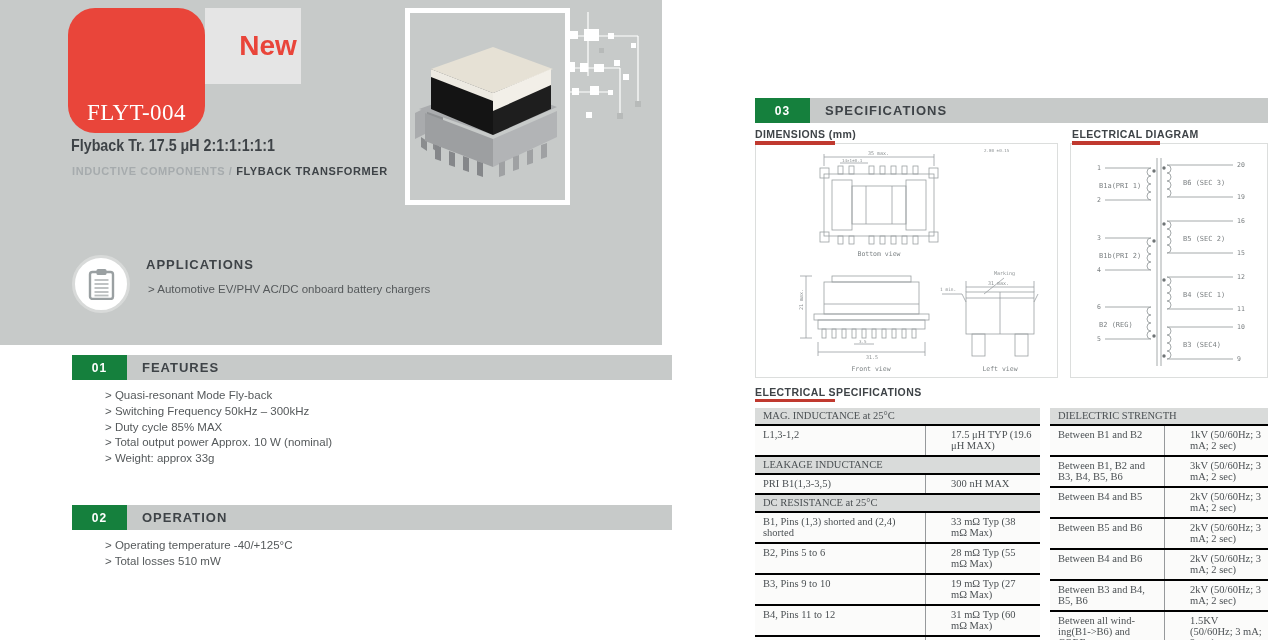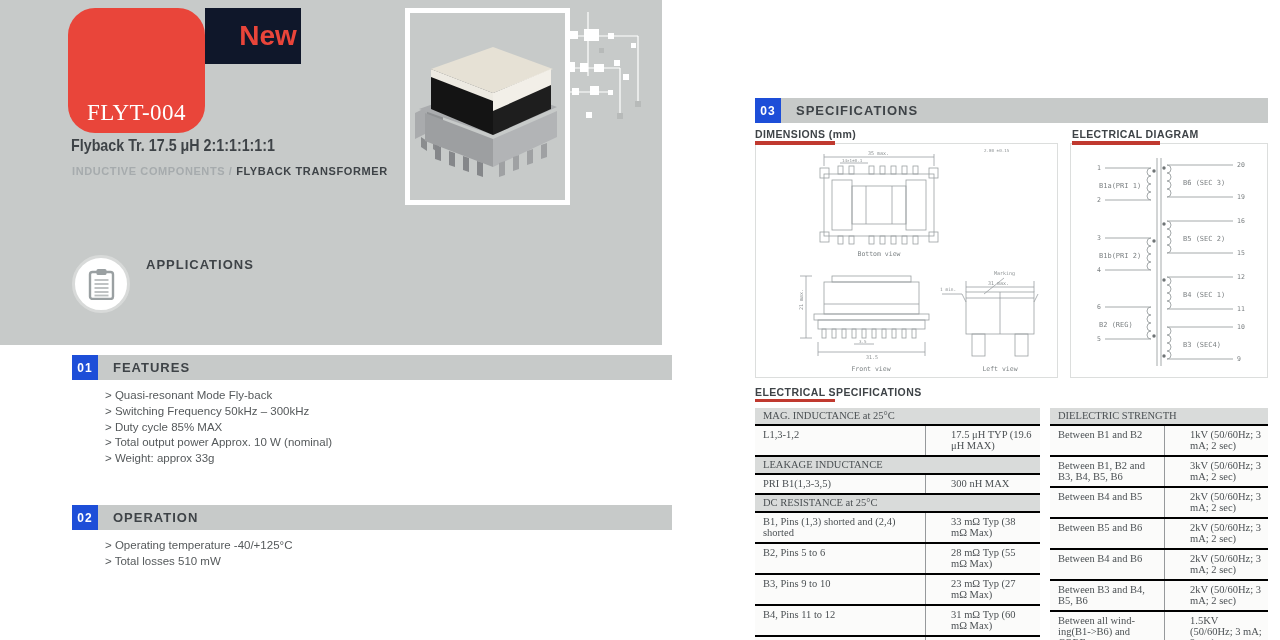--- a/index.html
+++ b/index.html
@@ -7,21 +7,21 @@
     font-family:"Liberation Sans", sans-serif; }
   .abs { position:absolute; }
   #page { position:relative; width:1280px; height:640px; background:#fff; }
 
   
   .banner { left:0; top:0; width:662px; height:345px; background:#c7cac9; }
   .red-block { left:68px; top:8px; width:137px; height:125px; background:#e9453a;
     display:flex; align-items:flex-end; justify-content:center;border-radius:27px; }
   .product-code { font-family:"Liberation Serif", serif; font-size:23px; color:#fff;
     padding-bottom:7px; letter-spacing:0.5px; }
-  .new-badge { left:205px; top:8px; width:96px; height:56px; background:#0f172a;
+  .new-badge { left:205px; top:8px; width:96px; height:76px; background:#e5e5e5;
     display:flex; align-items:center; justify-content:center;padding-left:30px; }
   .new-badge span { color:#e9453a; font-size:28px; font-weight:bold; }
   .subtitle { left:71px; top:136px; font-size:17px; font-weight:bold; color:#3e4347;
     transform:scaleX(0.84); transform-origin:left center; white-space:nowrap; }
   .breadcrumb { left:72px; top:165px; font-size:11px; font-weight:bold; letter-spacing:0.6px; }
   .breadcrumb .cat { color:#a6abad; }
   .breadcrumb .cur { color:#3e4347; }
   .product-box { left:405px; top:8px; width:165px; height:197px; border:5px solid #ffffff;
     background:#c7cac9; display:flex; align-items:center; justify-content:center; }
   .pattern { left:468px; top:4px; }
@@ -29,21 +29,21 @@
   
   .app-circle { left:72px; top:255px; width:58px; height:58px; border-radius:50%;
     background:#fff; border:3px solid #d8dad9; display:flex; align-items:center; justify-content:center; }
   .app-title { left:146px; top:257px; font-size:13px; font-weight:bold; letter-spacing:1px; color:#3e4347; }
   .app-items { left:148px; top:282px; }
 
   .bullet-item { font-size:11.5px; color:#55595b; line-height:15.8px; white-space:nowrap; }
 
   
   .section-bar { display:flex; height:25px; }
-  .section-num { width:26px; background:#1d4ed8; color:#fff; font-size:12px; font-weight:bold;
+  .section-num { width:55px; background:#15803d; color:#fff; font-size:12px; font-weight:bold;
     display:flex; align-items:center; justify-content:center; letter-spacing:1px; }
   .section-title { flex:1; background:#c7cac9; color:#3e4347; font-size:13px; font-weight:bold;
     letter-spacing:1px; display:flex; align-items:center; padding-left:15px; }
   .bar-features { left:72px; top:355px; width:600px; }
   .bar-operation { left:72px; top:505px; width:600px; }
   .bar-specs { left:755px; top:98px; width:513px; }
   .features-items { left:105px; top:388px; }
   .operation-items { left:105px; top:538px; }
 
   
@@ -176,20 +176,24 @@
       <g stroke="#b9bdbe" stroke-width="1.8">
         <line x1="6.5" y1="12" x2="20.5" y2="12"></line>
           <line x1="6.5" y1="16" x2="20.5" y2="16"></line>
         <line x1="6.5" y1="20" x2="20.5" y2="20"></line>
           <line x1="6.5" y1="24" x2="20.5" y2="24"></line>
         <line x1="6.5" y1="27.5" x2="20.5" y2="27.5"></line>
       </g>
     </svg>
   </div>
   <div class="abs app-title">APPLICATIONS</div>
+  <div class="abs app-items">
+
+  <div class="bullet-item">&gt; Automotive EV/PHV AC/DC onboard battery chargers</div>
+    </div>
 
   <div class="abs section-bar bar-features">
     <div class="section-num">01</div>
     <div class="section-title">FEATURES</div>
   </div>
   <div class="abs features-items">
 
   <div class="bullet-item">&gt; Quasi-resonant Mode Fly-back</div>
       <div class="bullet-item">&gt; Switching Frequency 50kHz – 300kHz</div>
       <div class="bullet-item">&gt; Duty cycle 85% MAX</div>
@@ -414,21 +418,21 @@
         <div class="value">33 mΩ Typ (38 mΩ Max)</div>
       </div>
 
       <div class="spec-row row">
         <div class="param">B2, Pins 5 to 6</div>
         <div class="value">28 mΩ Typ (55 mΩ Max)</div>
       </div>
 
       <div class="spec-row row">
         <div class="param">B3, Pins 9 to 10</div>
-        <div class="value">23 mΩ Typ (27 mΩ Max)</div>
+        <div class="value">19 mΩ Typ (27 mΩ Max)</div>
       </div>
 
       <div class="spec-row row">
         <div class="param">B4, Pins 11 to 12</div>
         <div class="value">31 mΩ Typ (60 mΩ Max)</div>
       </div>
 
       <div class="spec-row row">
         <div class="param">B5, Pins 15 to 16</div>
         <div class="value">30 mΩ Typ (60 mΩ Max)</div>

